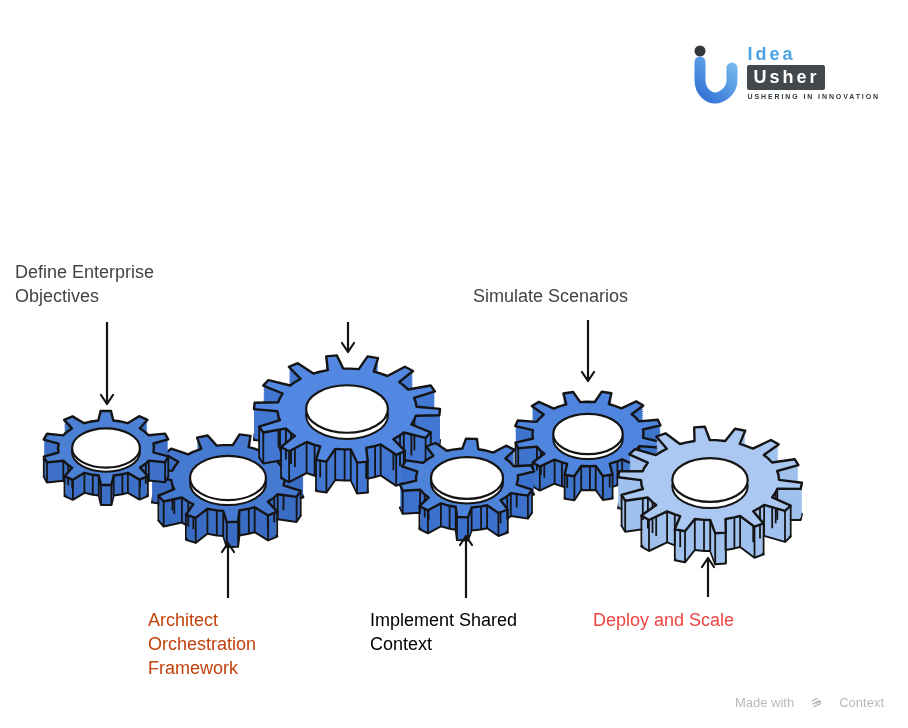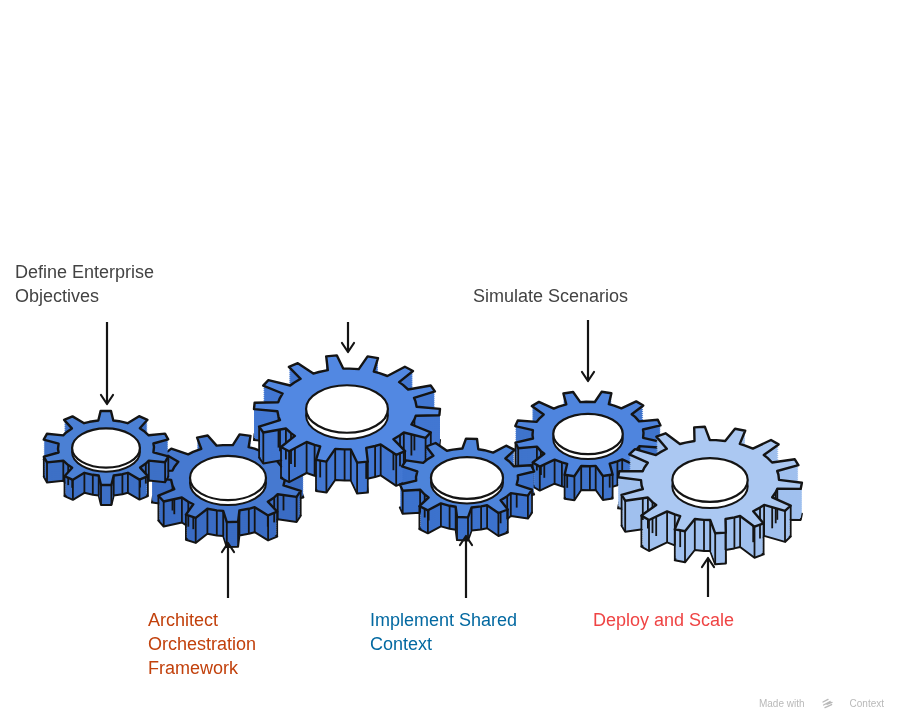--- a/index.html
+++ b/index.html
@@ -63,21 +63,21 @@
     white-space: nowrap;
   }
   
   .attribution {
     position: absolute;
     right: 24px;
     bottom: 18px;
     display: flex;
     align-items: center;
     gap: 16px;
-    font-size: 10px;
+    font-size: 13px;
     color: #b9b9b9;
   }
   .napkin-icon { display: inline-block; }
 </style>
 </head>
 <body>
 
 <div class="canvas">
 
   <svg id="diagram-svg" viewBox="0 0 908 728" xmlns="http://www.w3.org/2000/svg">
@@ -370,23 +370,40 @@
       </g>
       <g>
         <line x1="708" y1="597" x2="708" y2="559.5" stroke="#141414" stroke-width="2.2"></line>
         <path d="M702,567 L708,558 L714,567" fill="none" stroke="#141414" stroke-width="2.2" stroke-linecap="round" stroke-linejoin="round"></path>
       </g>
     </svg>
 
   <div class="step-label" style="left: 105px; top: 260px; width: 180px; color: rgb(67, 67, 67);">Define Enterprise Objectives</div>
   <div class="step-label" style="left: 588px; top: 284px; width: 230px; color: rgb(67, 67, 67);">Simulate Scenarios</div>
   <div class="step-label" style="left: 228px; top: 608px; width: 160px; color: #c2410c;">Architect Orchestration Framework</div>
-  <div class="step-label" style="left: 465px; top: 608px; width: 190px; color: #0369a1;">Implement Shared Context</div>
+  <div class="step-label" style="left: 465px; top: 608px; width: 190px; color: #000000;">Implement Shared Context</div>
   <div class="step-label" style="left: 708px; top: 608px; width: 230px; color: #ef4444;">Deploy and Scale</div>
 
+  <div class="logo">
+    <svg class="logo-mark" viewBox="0 0 50 60" xmlns="http://www.w3.org/2000/svg">
+      <defs>
+        <linearGradient id="ugrad" x1="44" y1="16" x2="8" y2="54" gradientUnits="userSpaceOnUse">
+          <stop offset="0" stop-color="#7abdf0"></stop>
+          <stop offset="1" stop-color="#2f6fd4"></stop>
+        </linearGradient>
+      </defs>
+      <circle cx="10" cy="7" r="5.5" fill="#33383c"></circle>
+      <path d="M10,18 L10,36 C10,48 19,54 25,54 C31,54 42,48 42,36 L42,24" fill="none" stroke="url(#ugrad)" stroke-width="11" stroke-linecap="round"></path>
+    </svg>
+    <div class="logo-text-col">
+      <div class="logo-idea">Idea</div>
+      <div class="logo-usher-box">Usher</div>
+      <div class="logo-tagline">USHERING IN INNOVATION</div>
+    </div>
+  </div>
 
   <div class="attribution">
     <span>Made with</span>
     <svg class="napkin-icon" width="13" height="13" viewBox="0 0 13 13" xmlns="http://www.w3.org/2000/svg">
       <g stroke="#b9b9b9" stroke-width="1.4" fill="none" stroke-linecap="round">
         <path d="M2,5 L7,2.4"></path>
         <path d="M2.6,8 L9.6,4.4 L5.6,7.4 L11,5.4"></path>
         <path d="M4,10.6 L10.6,7.6"></path>
       </g>
     </svg>

